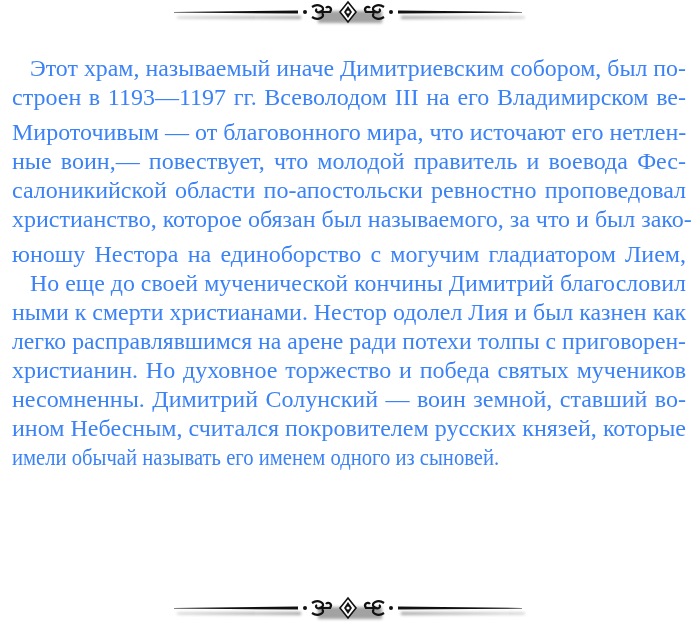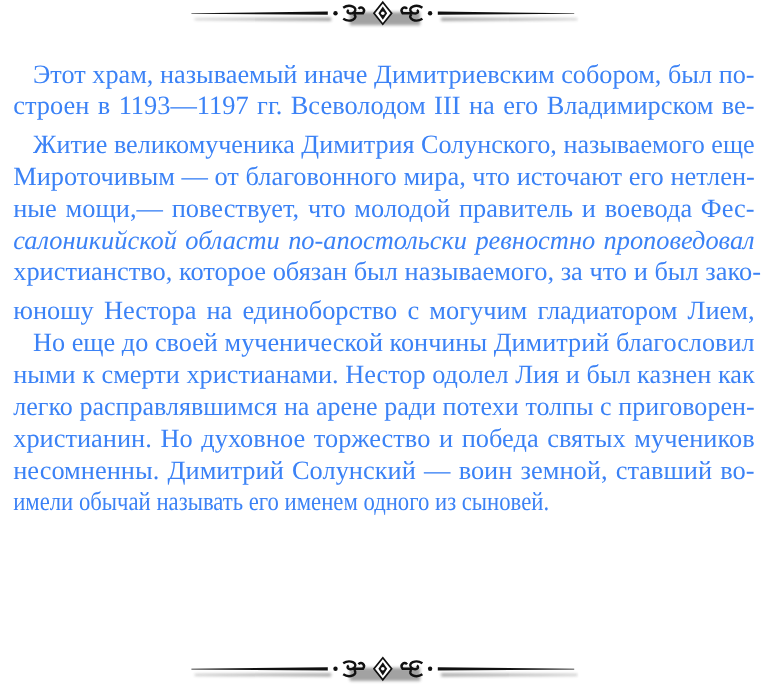--- a/index.html
+++ b/index.html
@@ -57,33 +57,33 @@
   <path d="M178 6 L182 12 L178 18 L174 12 Z" fill="#111"></path>
   <circle cx="178" cy="12" r="1.6" fill="#fff"></circle>
 </svg>
 
 <div class="page-text">
   <p class="para">
     <span class="line indent"><span class="inner" style="width: 660px; transform: scaleX(0.993939);">Этот храм, называемый иначе Димитриевским собором, был по-</span></span>
     <span class="line"><span class="inner" style="width: 674px; transform: scaleX(1);">строен в 1193—1197 гг. Всеволодом III на его Владимирском ве-</span></span>
   </p>
   <p class="para">
-    <span class="line indent"><span class="inner" style="width: 663px; transform: scaleX(0.989442);">Житие великомученика Димитрия Солунского, называемого еще</span></span>
     <span class="line"><span class="inner" style="width: 674px; transform: scaleX(1);">Мироточивым — от благовонного мира, что источают его нетлен-</span></span>
-    <span class="line"><span class="inner" style="width: 674px; transform: scaleX(1);">ные мощи,— повествует, что молодой правитель и воевода Фес-</span></span>
-    <span class="line"><span class="inner" style="width: 674px; transform: scaleX(1); font-style: italic;">салоникийской области по-апостольски ревностно проповедовал</span></span>
+    <span class="line"><span class="inner" style="width: 674px; transform: scaleX(1);">ные воин,— повествует, что молодой правитель и воевода Фес-</span></span>
+    <span class="line"><span class="inner" style="width: 674px; transform: scaleX(1);">салоникийской области по-апостольски ревностно проповедовал</span></span>
     <span class="line"><span class="inner" style="width: 674px; transform: scaleX(1);">христианство, которое обязан был называемого, за что и был зако-</span></span>
   </p>
   <p class="para">
     <span class="line"><span class="inner" style="width: 674px; transform: scaleX(1);">юношу Нестора на единоборство с могучим гладиатором Лием,</span></span>
     <span class="line indent"><span class="inner" style="width: 660px; transform: scaleX(0.993939);">Но еще до своей мученической кончины Димитрий благословил</span></span>
     <span class="line"><span class="inner" style="width: 677px; transform: scaleX(0.995569);">ными к смерти христианами. Нестор одолел Лия и был казнен как</span></span>
     <span class="line"><span class="inner" style="width: 683px; transform: scaleX(0.986823);">легко расправлявшимся на арене ради потехи толпы с приговорен-</span></span>
     <span class="line"><span class="inner" style="width: 674px; transform: scaleX(1);">христианин. Но духовное торжество и победа святых мучеников</span></span>
     <span class="line"><span class="inner" style="width: 674px; transform: scaleX(1);">несомненны. Димитрий Солунский — воин земной, ставший во-</span></span>
+    <span class="line"><span class="inner" style="width: 674px; transform: scaleX(1);">ином Небесным, считался покровителем русских князей, которые</span></span>
     <span class="line last"><span class="inner" style="width: auto; transform: scaleX(0.86);">имели обычай называть его именем одного из сыновей.</span></span>
   </p>
 </div>
 
 <svg class="ornament bottom" viewBox="0 0 356 26" xmlns="http://www.w3.org/2000/svg">
   <defs>
     <filter id="sh2" x="-10%" y="-50%" width="120%" height="250%">
       <feGaussianBlur stdDeviation="1.6"></feGaussianBlur>
     </filter>
   </defs>

